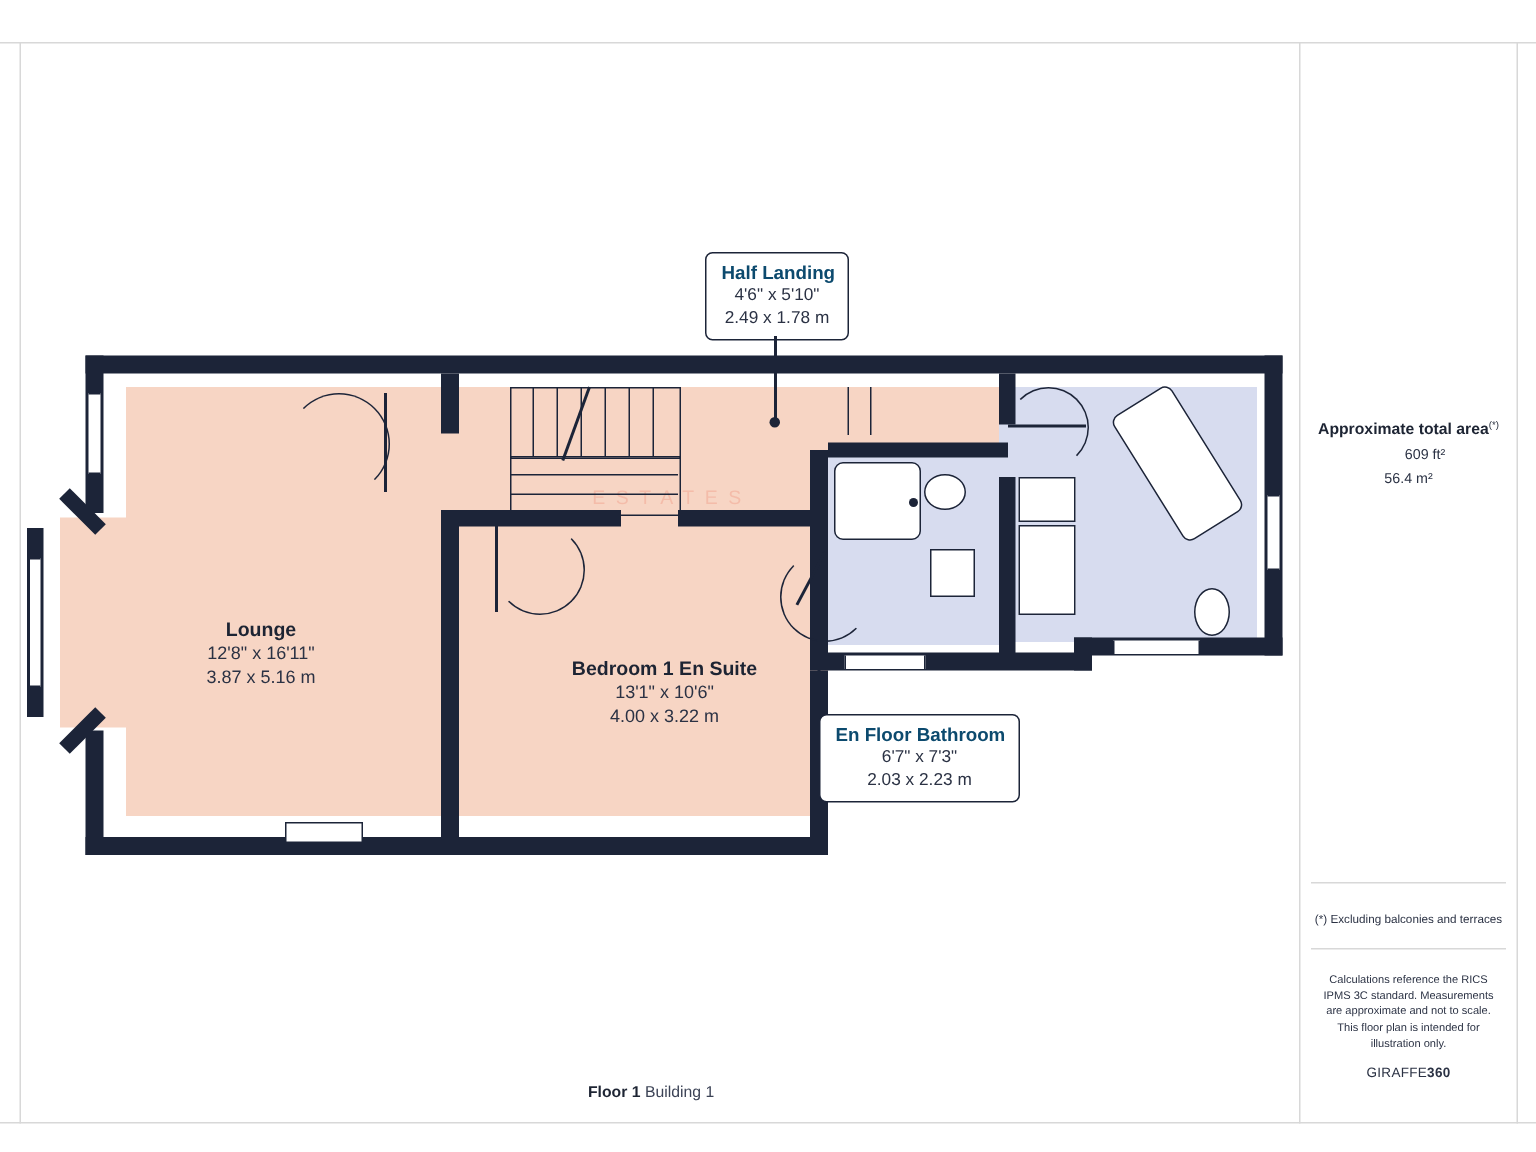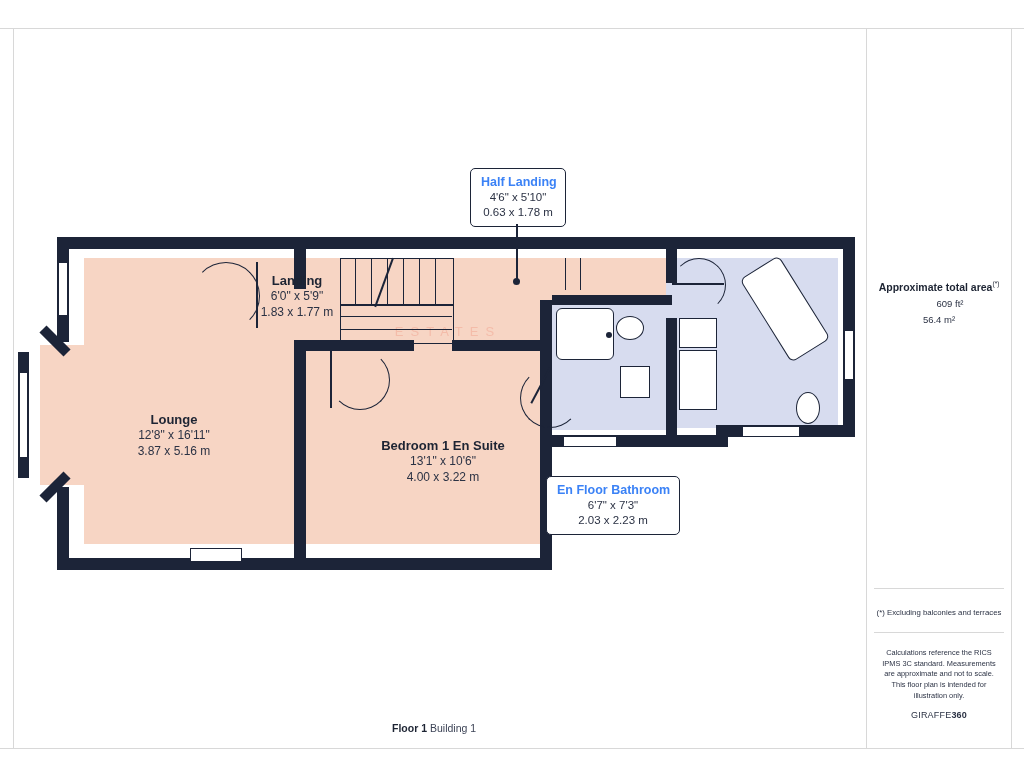--- a/index.html
+++ b/index.html
@@ -82,21 +82,21 @@
     border-radius: 5px;
     text-align: center;
     padding: 5px 10px 6px 10px;
     line-height: 1.3;
     white-space: nowrap;
   }
   .callout .nm {
     font-size: 12.5px;
     font-weight: bold;
     display: block;
-    color: #3b82f6;
+    color: #0c4a6e;
   }
   .callout .d1, .callout .d2 {
     font-size: 11.5px;
     display: block;
     color: #2b3244;
   }
   .leader {
     position: absolute;
     background: #1c2438;
     width: 1.5px;
@@ -350,43 +350,38 @@
 
     <div class="door-arc" style="left:330px; top:350px; width:58px; height:58px; border-color:#1c2438; border-left-color:transparent; border-top-color:transparent;"></div>
     <div class="door-leaf" style="left:330px; top:350px; width:2.4px; height:58px;"></div>
 
     <div class="door-arc" style="left:520px; top:368px; width:58px; height:58px; border-color:#1c2438; border-right-color:transparent; border-top-color:transparent;"></div>
     <div class="door-leaf" style="left:549px; top:368px; width:2.4px; height:40px; transform:rotate(28deg); transform-origin:top center;"></div>
 
     <div class="door-arc" style="left:672px; top:258px; width:52px; height:52px; border-color:#1c2438; border-left-color:transparent; border-bottom-color:transparent;"></div>
     <div class="door-leaf" style="left:672px; top:283px; width:52px; height:2.4px;"></div>
 
-    <div class="room-label" style="left:204px; top:272px; width:186px;">
-      <span class="nm">Landing</span>
-      <span class="d1">6'0" x 5'9"</span>
-      <span class="d2">1.83 x 1.77 m</span>
-    </div>
 
     <div class="room-label" style="left:83px; top:411px; width:182px;">
       <span class="nm">Lounge</span>
       <span class="d1">12'8" x 16'11"</span>
       <span class="d2">3.87 x 5.16 m</span>
     </div>
 
     <div class="room-label" style="left:348px; top:437px; width:190px;">
       <span class="nm">Bedroom 1 En Suite</span>
       <span class="d1">13'1" x 10'6"</span>
       <span class="d2">4.00 x 3.22 m</span>
     </div>
 
 
     <div class="callout" style="left:470px; top:168px; width:74px;">
       <span class="nm">Half Landing</span>
       <span class="d1">4'6" x 5'10"</span>
-      <span class="d2">0.63 x 1.78 m</span>
+      <span class="d2">2.49 x 1.78 m</span>
     </div>
     <div class="leader" style="left:516px; top:224px; height:58px;"></div>
     <div style="position:absolute; left:513px; top:278px; width:7px; height:7px; background:#1c2438; border-radius:50%;"></div>
 
     <div class="callout" style="left:546px; top:476px; width:112px;">
       <span class="nm">En Floor Bathroom</span>
       <span class="d1">6'7" x 7'3"</span>
       <span class="d2">2.03 x 2.23 m</span>
     </div>
     <div class="leader" style="left:545px; top:422px; height:56px;"></div>

